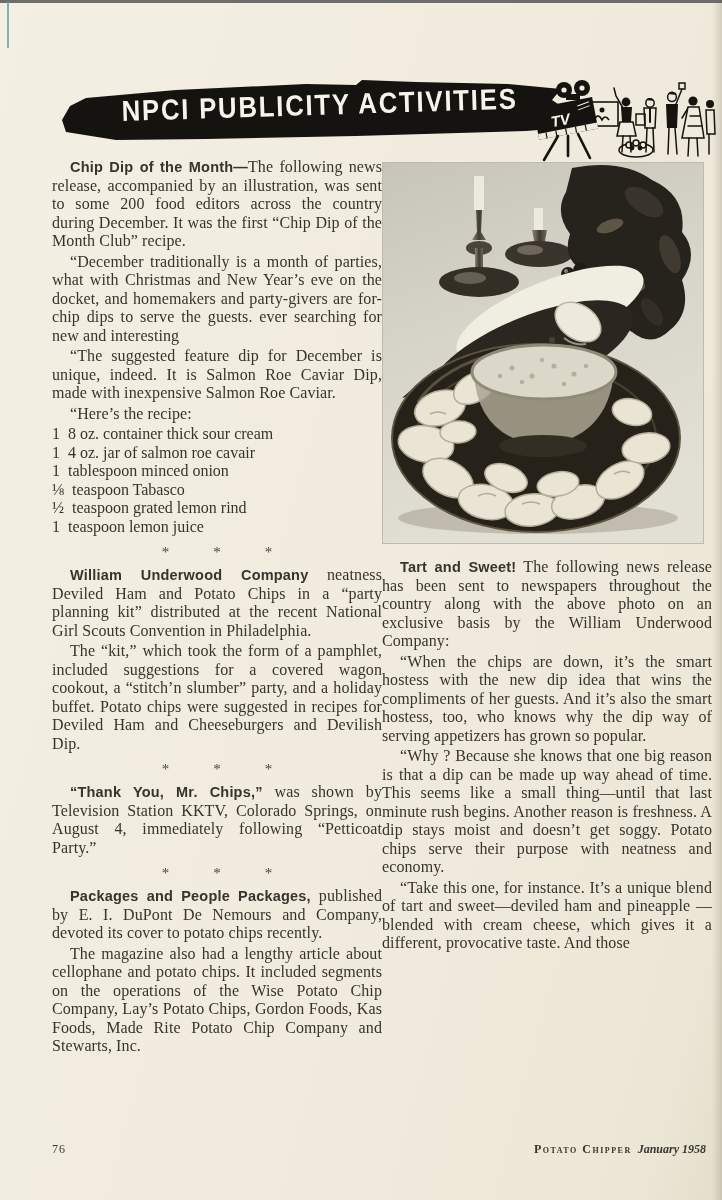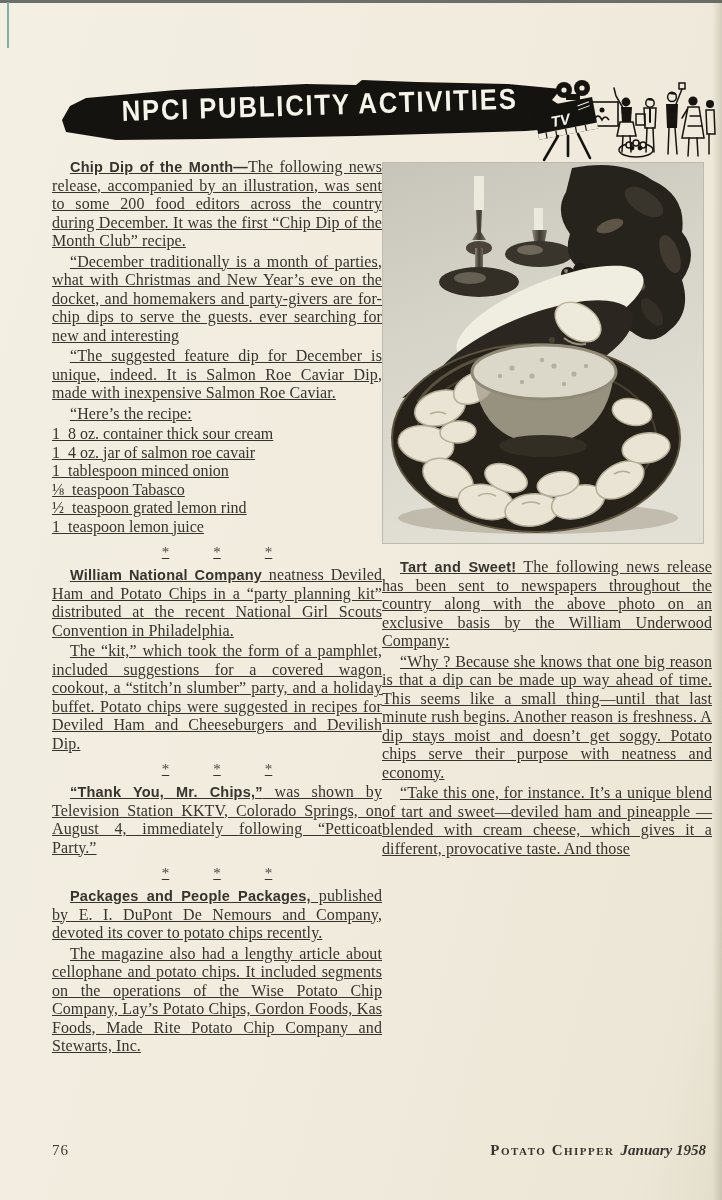--- a/index.html
+++ b/index.html
@@ -20,21 +20,21 @@
   .banner-svg{position:absolute;top:0;left:0;}
   .banner-title{
     font-family:"Liberation Sans","DejaVu Sans",sans-serif;
     font-weight:bold;letter-spacing:2px;fill:#f6f3ea;font-size:29px;
   }
   .illus{position:absolute;top:0;left:468px;}
 
   
   .columns{
     position:absolute;top:158px;left:52px;right:10px;
-    display:flex;gap:0;text-decoration:underline;
+    display:flex;gap:0;
   }
   .col{flex:1 1 0;min-width:0;}
   .para{
     margin:0 0 2px 0;
     font-size:16px;line-height:18.5px;
     text-align:justify;text-indent:18px;
     letter-spacing:.1px;
   }
   .runin{
     font-family:"Liberation Sans","DejaVu Sans",sans-serif;
@@ -48,21 +48,21 @@
   .sep{
     display:flex;justify-content:center;gap:44px;
     margin:9px 0 7px 0;font-size:15px;line-height:14px;color:#4a463f;
   }
   .photo-fig{margin:4px 0 10px 0;padding:0;}
 
   
   .footer{
     position:absolute;top:1142px;left:52px;right:16px;
     display:flex;justify-content:space-between;align-items:center;
-    font-size:15px;
+    font-size:12px;
   }
   .page-num{letter-spacing:1px;color:#3d3a33;}
   .mag-name{
     font-variant:small-caps;font-weight:bold;letter-spacing:1.5px;color:#37342e;
   }
   .mag-issue{font-style:italic;font-weight:bold;margin-left:6px;color:#37342e;}
 </style>
 </head>
 <body>
 
@@ -187,21 +187,21 @@
         </div>
       </article>
 
       <div class="sep">
         <span>*</span>
           <span>*</span>
           <span>*</span>
       </div>
 
       <article>
-        <p class="para"><b class="runin">William National Company</b><span> neatness Deviled Ham and Potato Chips in a “party planning kit” distributed at the recent National Girl Scouts Convention in Philadelphia.</span></p>
+        <p class="para"><b class="runin">William Underwood Company</b><span> neatness Deviled Ham and Potato Chips in a “party planning kit” distributed at the recent National Girl Scouts Convention in Philadelphia.</span></p>
         <p class="para">The “kit,” which took the form of a pamphlet, included suggestions for a covered wagon cookout, a “stitch’n slumber” party, and a holiday buffet. Potato chips were suggested in recipes for Deviled Ham and Cheeseburgers and Devilish Dip.</p>
       </article>
 
       <div class="sep">
         <span>*</span>
           <span>*</span>
           <span>*</span>
       </div>
 
       <article>
@@ -339,20 +339,21 @@
             <ellipse cx="196" cy="160" rx="25" ry="17" transform="rotate(34 196 160)" fill="#eeeadb" stroke="#beb7a2" stroke-width="1.5"></ellipse>
             <path d="M182,176 q10,8 22,6" fill="none" stroke="#9b9480" stroke-width="2"></path>
           </g>
 
           <rect x="0" y="0" width="322" height="382" fill="none" stroke="#bdbaae" stroke-width="2"></rect>
         </svg>
       </figure>
 
       <article>
         <p class="para"><b class="runin">Tart and Sweet!</b><span> The following news release has been sent to newspapers throughout the country along with the above photo on an exclusive basis by the William Underwood Company:</span></p>
+        <p class="para">“When the chips are down, it’s the smart hostess with the new dip idea that wins the compliments of her guests. And it’s also the smart hostess, too, who knows why the dip way of serving appetizers has grown so popular.</p>
         <p class="para">“Why ? Because she knows that one big reason is that a dip can be made up way ahead of time. This seems like a small thing—until that last minute rush begins. Another reason is freshness. A dip stays moist and doesn’t get soggy. Potato chips serve their purpose with neatness and economy.</p>
         <p class="para">“Take this one, for instance. It’s a unique blend of tart and sweet—deviled ham and pineapple — blended with cream cheese, which gives it a different, provocative taste. And those</p>
       </article>
     </section>
   </main>
 
   <footer class="footer">
     <span class="page-num">76</span>
     <span>
       <span class="mag-name">Potato Chipper</span><i class="mag-issue">January 1958</i>

